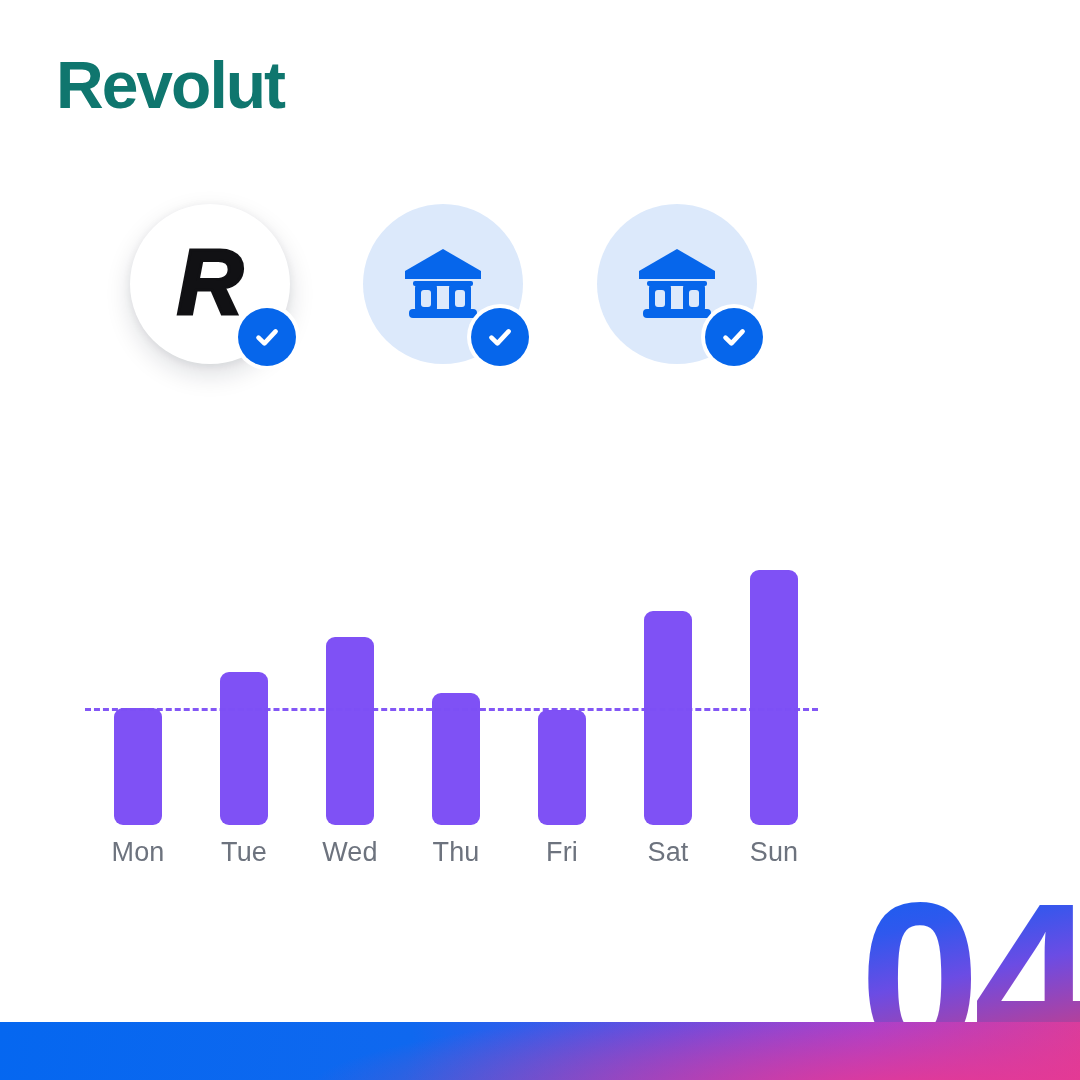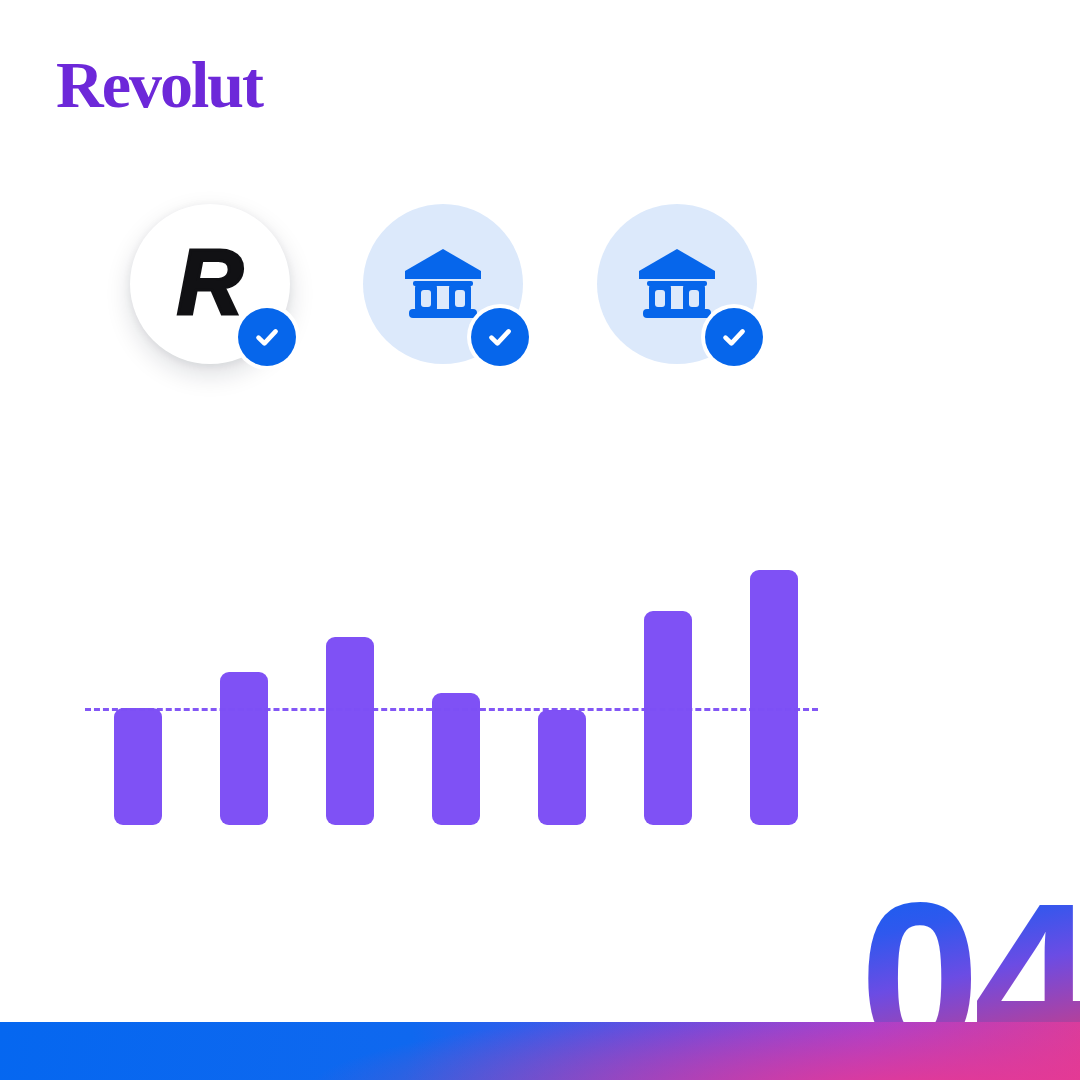--- a/index.html
+++ b/index.html
@@ -16,25 +16,25 @@
     height: 1080px;
     background: #ffffff;
     overflow: hidden;
   }
 
   
   .brand {
     position: absolute;
     left: 56px;
     top: 52px;
-    font-family: Liberation Serif, serif;
+    font-family: Liberation Sans, sans-serif;
     font-size: 66px;
     font-weight: bold;
     letter-spacing: -2.0px;
-    color: #6d28d9;
+    color: #0f766e;
     line-height: 1;
     white-space: nowrap;
   }
 
   
   .accounts-row {
     position: absolute;
     left: 0;
     top: 196px;
     width: 1080px;
@@ -275,18 +275,27 @@
           </div>
           <div class="bar-slot" style="left: 530px;">
             <div class="bar" style="height: 214px; background: rgb(127, 81, 245);"></div>
           </div>
           <div class="bar-slot" style="left: 636px;">
             <div class="bar" style="height: 255px; background: rgb(127, 81, 245);"></div>
           </div>
         </div>
       <div class="refline" id="refline" style="top: 163px; border-top-color: rgb(125, 79, 245);"></div>
     </div>
+    <div class="xaxis" id="xaxis">
+        <div class="xtick" style="left: 0px; color: rgb(109, 115, 126);">Mon</div>
+        <div class="xtick" style="left: 106px; color: rgb(109, 115, 126);">Tue</div>
+        <div class="xtick" style="left: 212px; color: rgb(109, 115, 126);">Wed</div>
+        <div class="xtick" style="left: 318px; color: rgb(109, 115, 126);">Thu</div>
+        <div class="xtick" style="left: 424px; color: rgb(109, 115, 126);">Fri</div>
+        <div class="xtick" style="left: 530px; color: rgb(109, 115, 126);">Sat</div>
+        <div class="xtick" style="left: 636px; color: rgb(109, 115, 126);">Sun</div>
+      </div>
   </div>
 
   <div class="step-number">04</div>
   <div class="band"></div>
 
 </div>
 
 </body></html>

